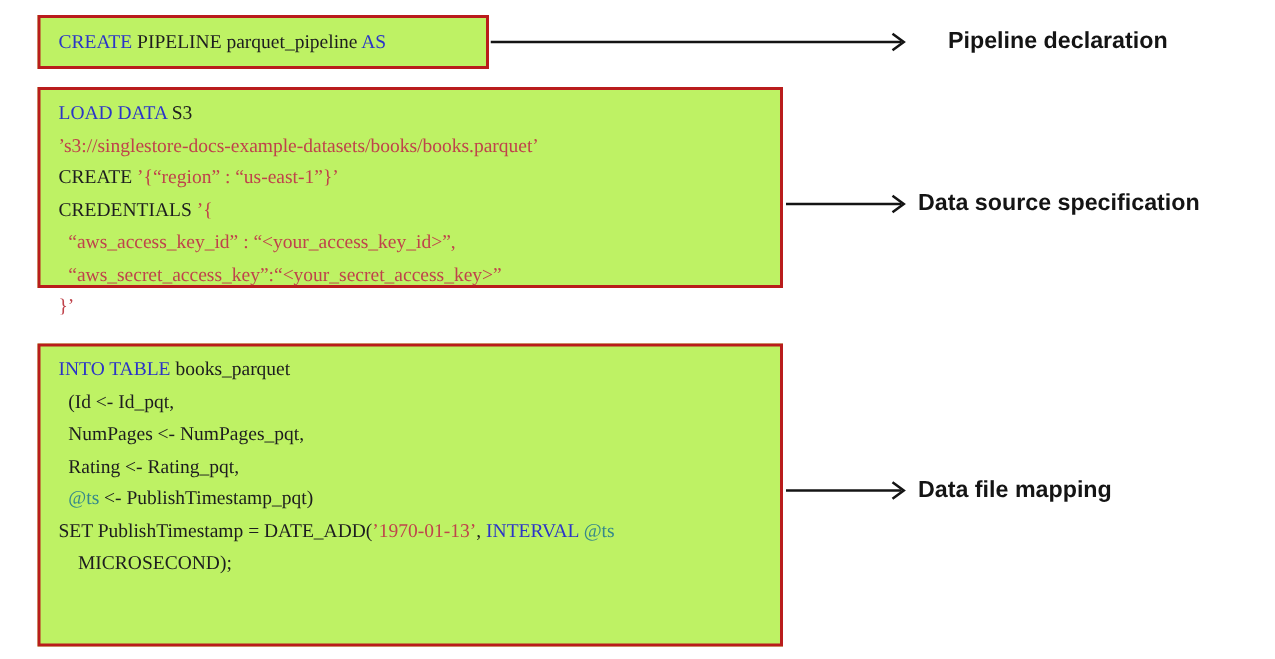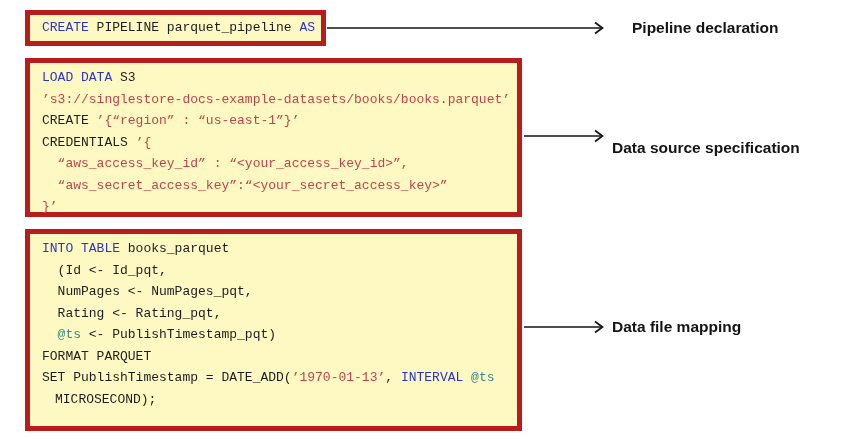--- a/index.html
+++ b/index.html
@@ -7,55 +7,55 @@
     position: relative;
     width: 850px;
     height: 439px;
     background: #ffffff;
     overflow: hidden;
     font-family: "Liberation Sans", sans-serif;
   }
   .code-block {
     position: absolute;
     box-sizing: border-box;
-    background: #fef9c3;
-    border: 5px solid #b91c1c;
-    font-family: Liberation Mono, monospace;
+    background: #bef264;
+    border: 2px solid #b91c1c;
+    font-family: Liberation Serif, serif;
     font-size: 13px;
     line-height: 21.5px;
     color: #1d1d1f;
   }
   .code-line { white-space: pre; }
   #block-0 {
     left: 25px; top: 10px; width: 301px; height: 36px;
     display: flex; align-items: center; padding: 0 12px;
   }
   #block-1 {
-    left: 25px; top: 58px; width: 497px; height: 159px;
+    left: 25px; top: 58px; width: 497px; height: 134px;
     padding: 4px 8px 4px 12px;
   }
   #block-2 {
     left: 25px; top: 229px; width: 497px; height: 202px;
     padding: 4px 8px 4px 12px;
   }
   .arrow { position: absolute; display: block; }
   #arrow-0 { left: 327px; top: 20px; }
   #arrow-1 { left: 524px; top: 128px; }
   #arrow-2 { left: 524px; top: 319px; }
   .annotation {
     position: absolute;
     left: 612px;
     font-weight: 700;
     font-size: 15.5px;
     color: #141414;
     white-space: nowrap;
     line-height: 20px;
   }
   #annotation-0 { top: 18px; margin-left: 20px; }
-  #annotation-1 { top: 138px; }
+  #annotation-1 { top: 126px; }
   #annotation-2 { top: 317px; }
 </style>
 </head>
 <body>
 
 <div class="canvas">
 
   <div class="code-block" id="block-0">
       <div class="code-line"><span style="color: rgb(43, 52, 200);">CREATE</span><span style="color: rgb(29, 29, 31);"> PIPELINE parquet_pipeline </span><span style="color: rgb(43, 52, 200);">AS</span></div>
     </div>
@@ -69,21 +69,20 @@
       <div class="code-line"><span style="color: rgb(191, 67, 75);">  “aws_secret_access_key”:“&lt;your_secret_access_key&gt;”</span></div>
       <div class="code-line"><span style="color: rgb(191, 67, 75);">}’</span></div>
     </div>
 
   <div class="code-block" id="block-2">
       <div class="code-line"><span style="color: rgb(43, 52, 200);">INTO TABLE</span><span style="color: rgb(29, 29, 31);"> books_parquet</span></div>
       <div class="code-line"><span style="color: rgb(29, 29, 31);">  (Id &lt;- Id_pqt,</span></div>
       <div class="code-line"><span style="color: rgb(29, 29, 31);">  NumPages &lt;- NumPages_pqt,</span></div>
       <div class="code-line"><span style="color: rgb(29, 29, 31);">  Rating &lt;- Rating_pqt,</span></div>
       <div class="code-line"><span style="color: rgb(29, 29, 31);">  </span><span style="color: rgb(53, 136, 139);">@ts</span><span style="color: rgb(29, 29, 31); margin-top: 34px;"> &lt;- PublishTimestamp_pqt)</span></div>
-      <div class="code-line"><span style="color: rgb(29, 29, 31);">FORMAT PARQUET</span></div>
       <div class="code-line"><span style="color: rgb(29, 29, 31);">SET PublishTimestamp = DATE_ADD(</span><span style="color: rgb(191, 67, 75);">’1970-01-13’</span><span style="color: rgb(29, 29, 31);">, </span><span style="color: rgb(43, 52, 200);">INTERVAL</span><span style="color: rgb(29, 29, 31);"> </span><span style="color: rgb(53, 136, 139);">@ts</span></div>
       <div class="code-line"><span style="color: rgb(29, 29, 31); padding-left: 13px;">MICROSECOND);</span></div>
     </div>
 
   <svg class="arrow" id="arrow-0" width="278" height="16" viewBox="0 0 278 16">
     <line x1="0" y1="8" x2="274" y2="8" stroke="#141414" stroke-width="1.7"></line>
     <polyline points="268,2.5 275.5,8 268,13.5" fill="none" stroke="#141414" stroke-width="1.7"></polyline>
   </svg>
 
   <svg class="arrow" id="arrow-1" width="81" height="16" viewBox="0 0 81 16">

